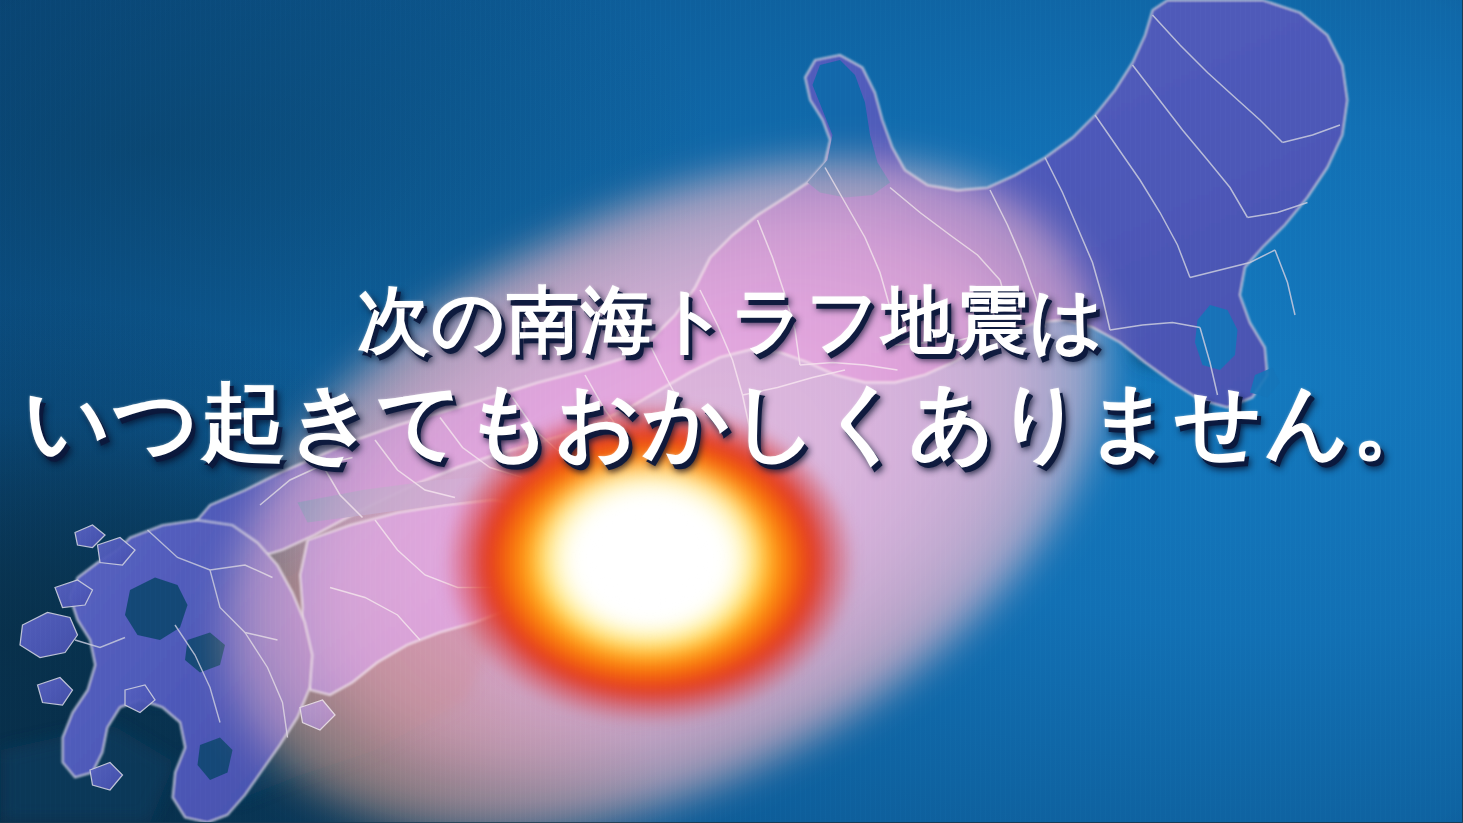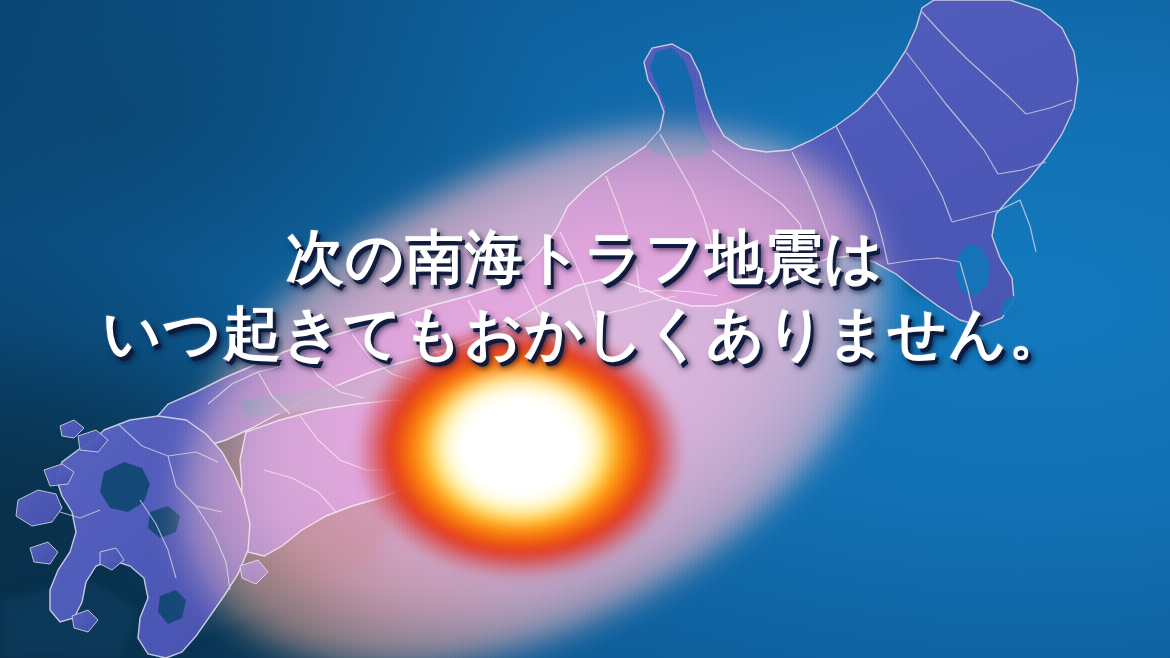--- a/index.html
+++ b/index.html
@@ -82,21 +82,21 @@
     color:#ffffff;
     font-weight:700;
     letter-spacing:.02em;
     line-height:1.18;
     text-shadow:
       3px 4px 0 rgba(12,24,60,.95),
       4px 5px 6px rgba(6,14,40,.85),
       0 0 2px rgba(255,255,255,.5);
   }
   .hl-1{font-size:58px;}
-  .hl-2{font-size:58px;margin-top:8px;}
+  .hl-2{font-size:68px;margin-top:8px;}
 </style>
 </head>
 <body>
 
 <div id="stage">
 
   <div class="ocean"></div>
   <div class="ocean-dark"></div>
 
   <svg class="mapsvg" viewBox="0 0 1170 658" preserveAspectRatio="none">

